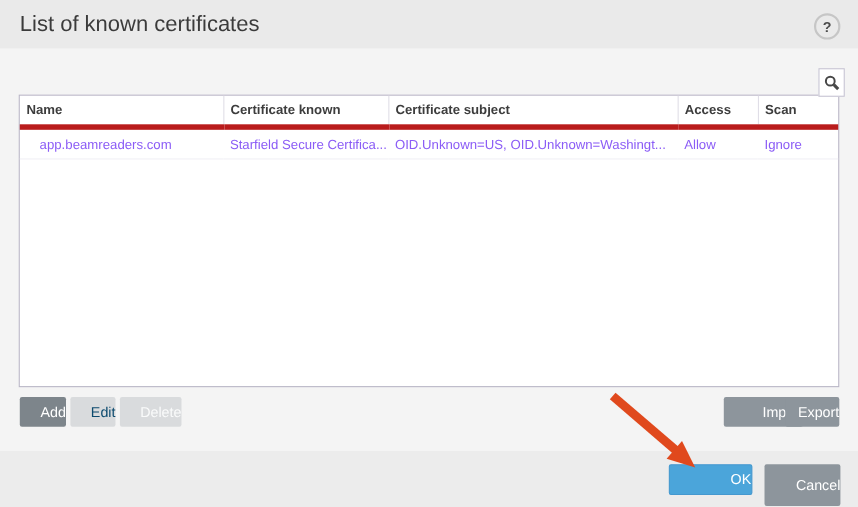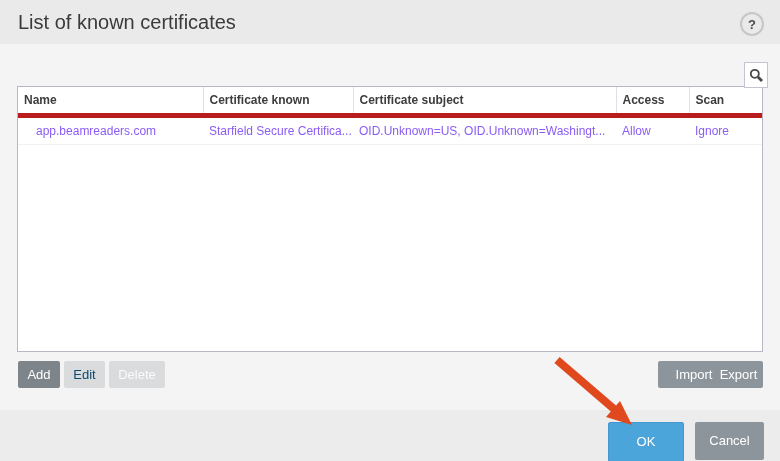--- a/index.html
+++ b/index.html
@@ -47,35 +47,35 @@
   table.grid td {
     font-size:12px; color:#8b5cf6; height:29px; padding:0 0 0 6px;
     box-sizing:border-box; white-space:nowrap; overflow:hidden;
     border-bottom:1px solid #f1f0f5; cursor:default;
   }
   table.grid td.cell-name { padding-left:18px; }
   tr.data-row { cursor:pointer; }
   
   .btn {
     position:absolute; height:27px; border:none; border-radius:2px;
-    color:#ffffff; font-size:13px; font-family:inherit; text-align:center;
+    color:#ffffff; font-size:13px; font-family:inherit; text-align:right;
     padding:0; cursor:pointer; line-height:27px;
   }
   .btn-add    { left:18px;  top:361px; width:42px; background:#7d858b; }
   .btn-edit   { left:64px;  top:361px; width:41px; background:#d9dbdd; color:#0c4a6e; cursor:default; }
   .btn-delete { left:109px; top:361px; width:56px; background:#d9dbdd; color:#fafbfb; cursor:default; }
   .btn-import { left:658px; top:361px; width:72px; background:#8d959c; }
   .btn-export { left:714px; top:361px; width:49px; background:#8d959c; }
   
   .footer {
     position:absolute; left:0; bottom:0; width:780px; height:51px;
     background:#ececec;
   }
   .btn-ok {
-    left:608px; top:422px; width:76px; height:40px;
+    left:608px; top:422px; width:76px; height:28px;
     background:#4ba5da; border:1px solid #4498cf; box-sizing:border-box;
     line-height:26px;
   }
   .btn-cancel { left:695px; top:422px; width:69px; height:38px; background:#8d959c; line-height:28px; }
   
   .arrow-svg { position:absolute; left:548px; top:352px; z-index:5; pointer-events:none; }
 </style>
 </head>
 <body>
 

